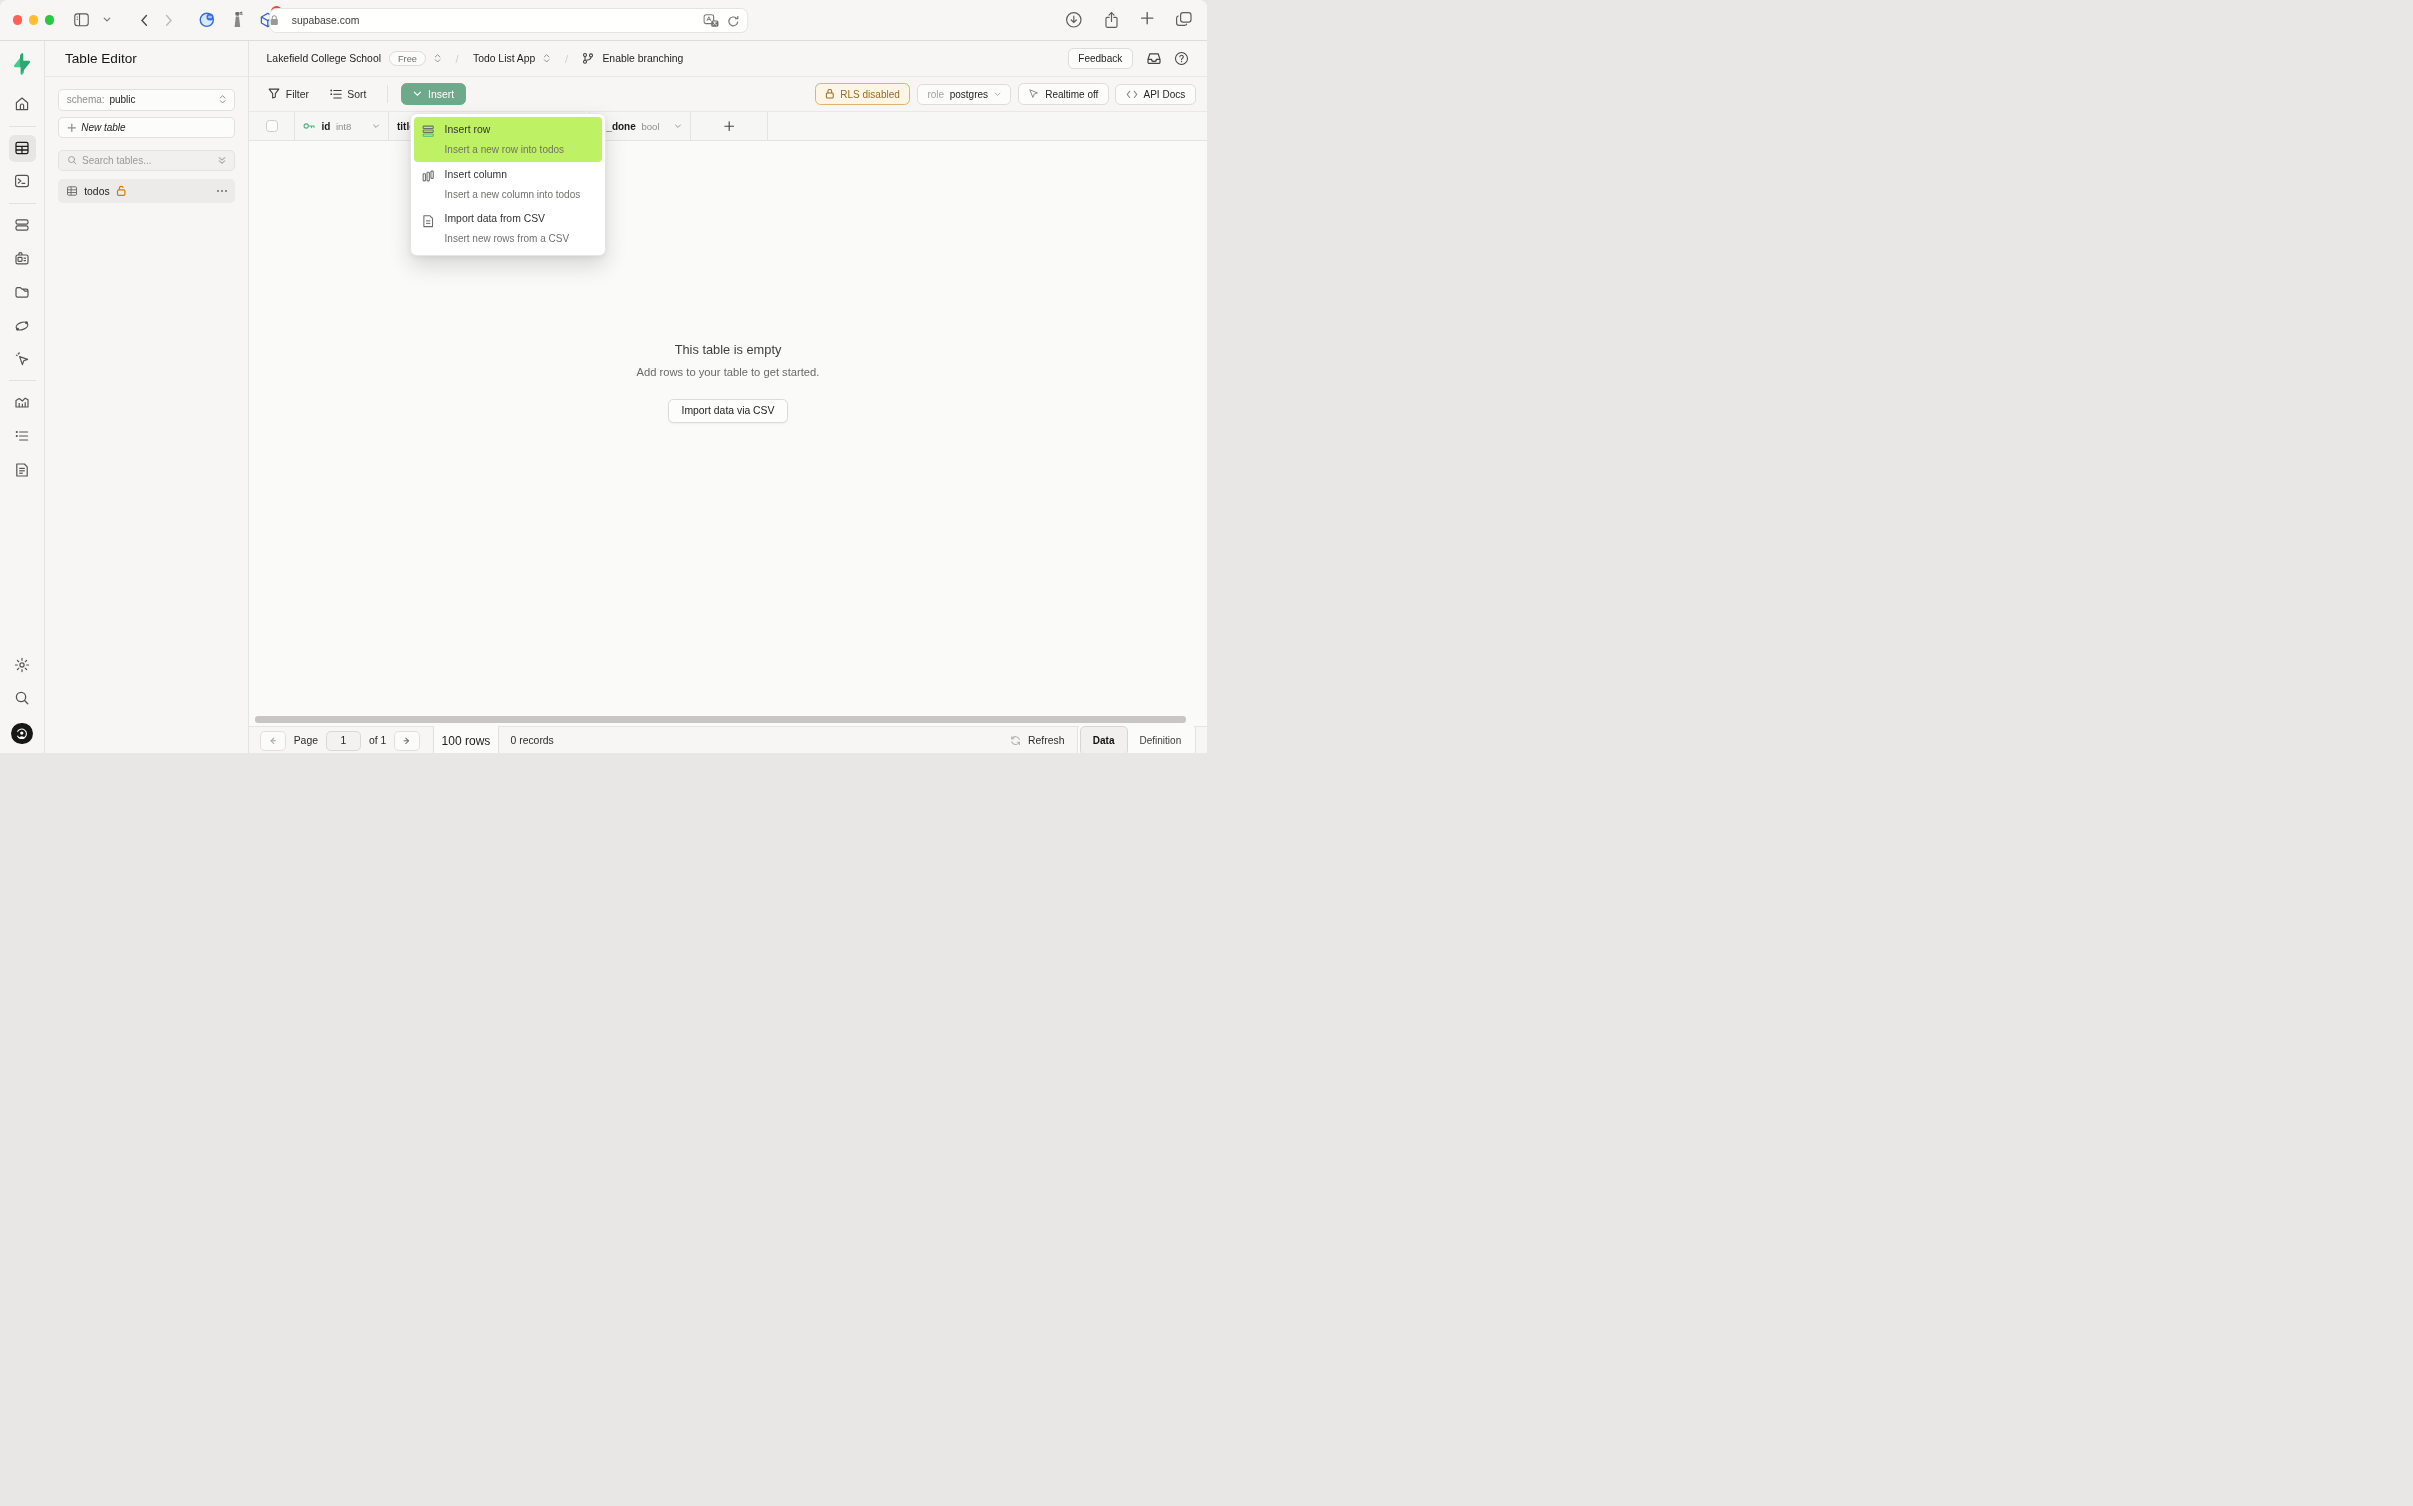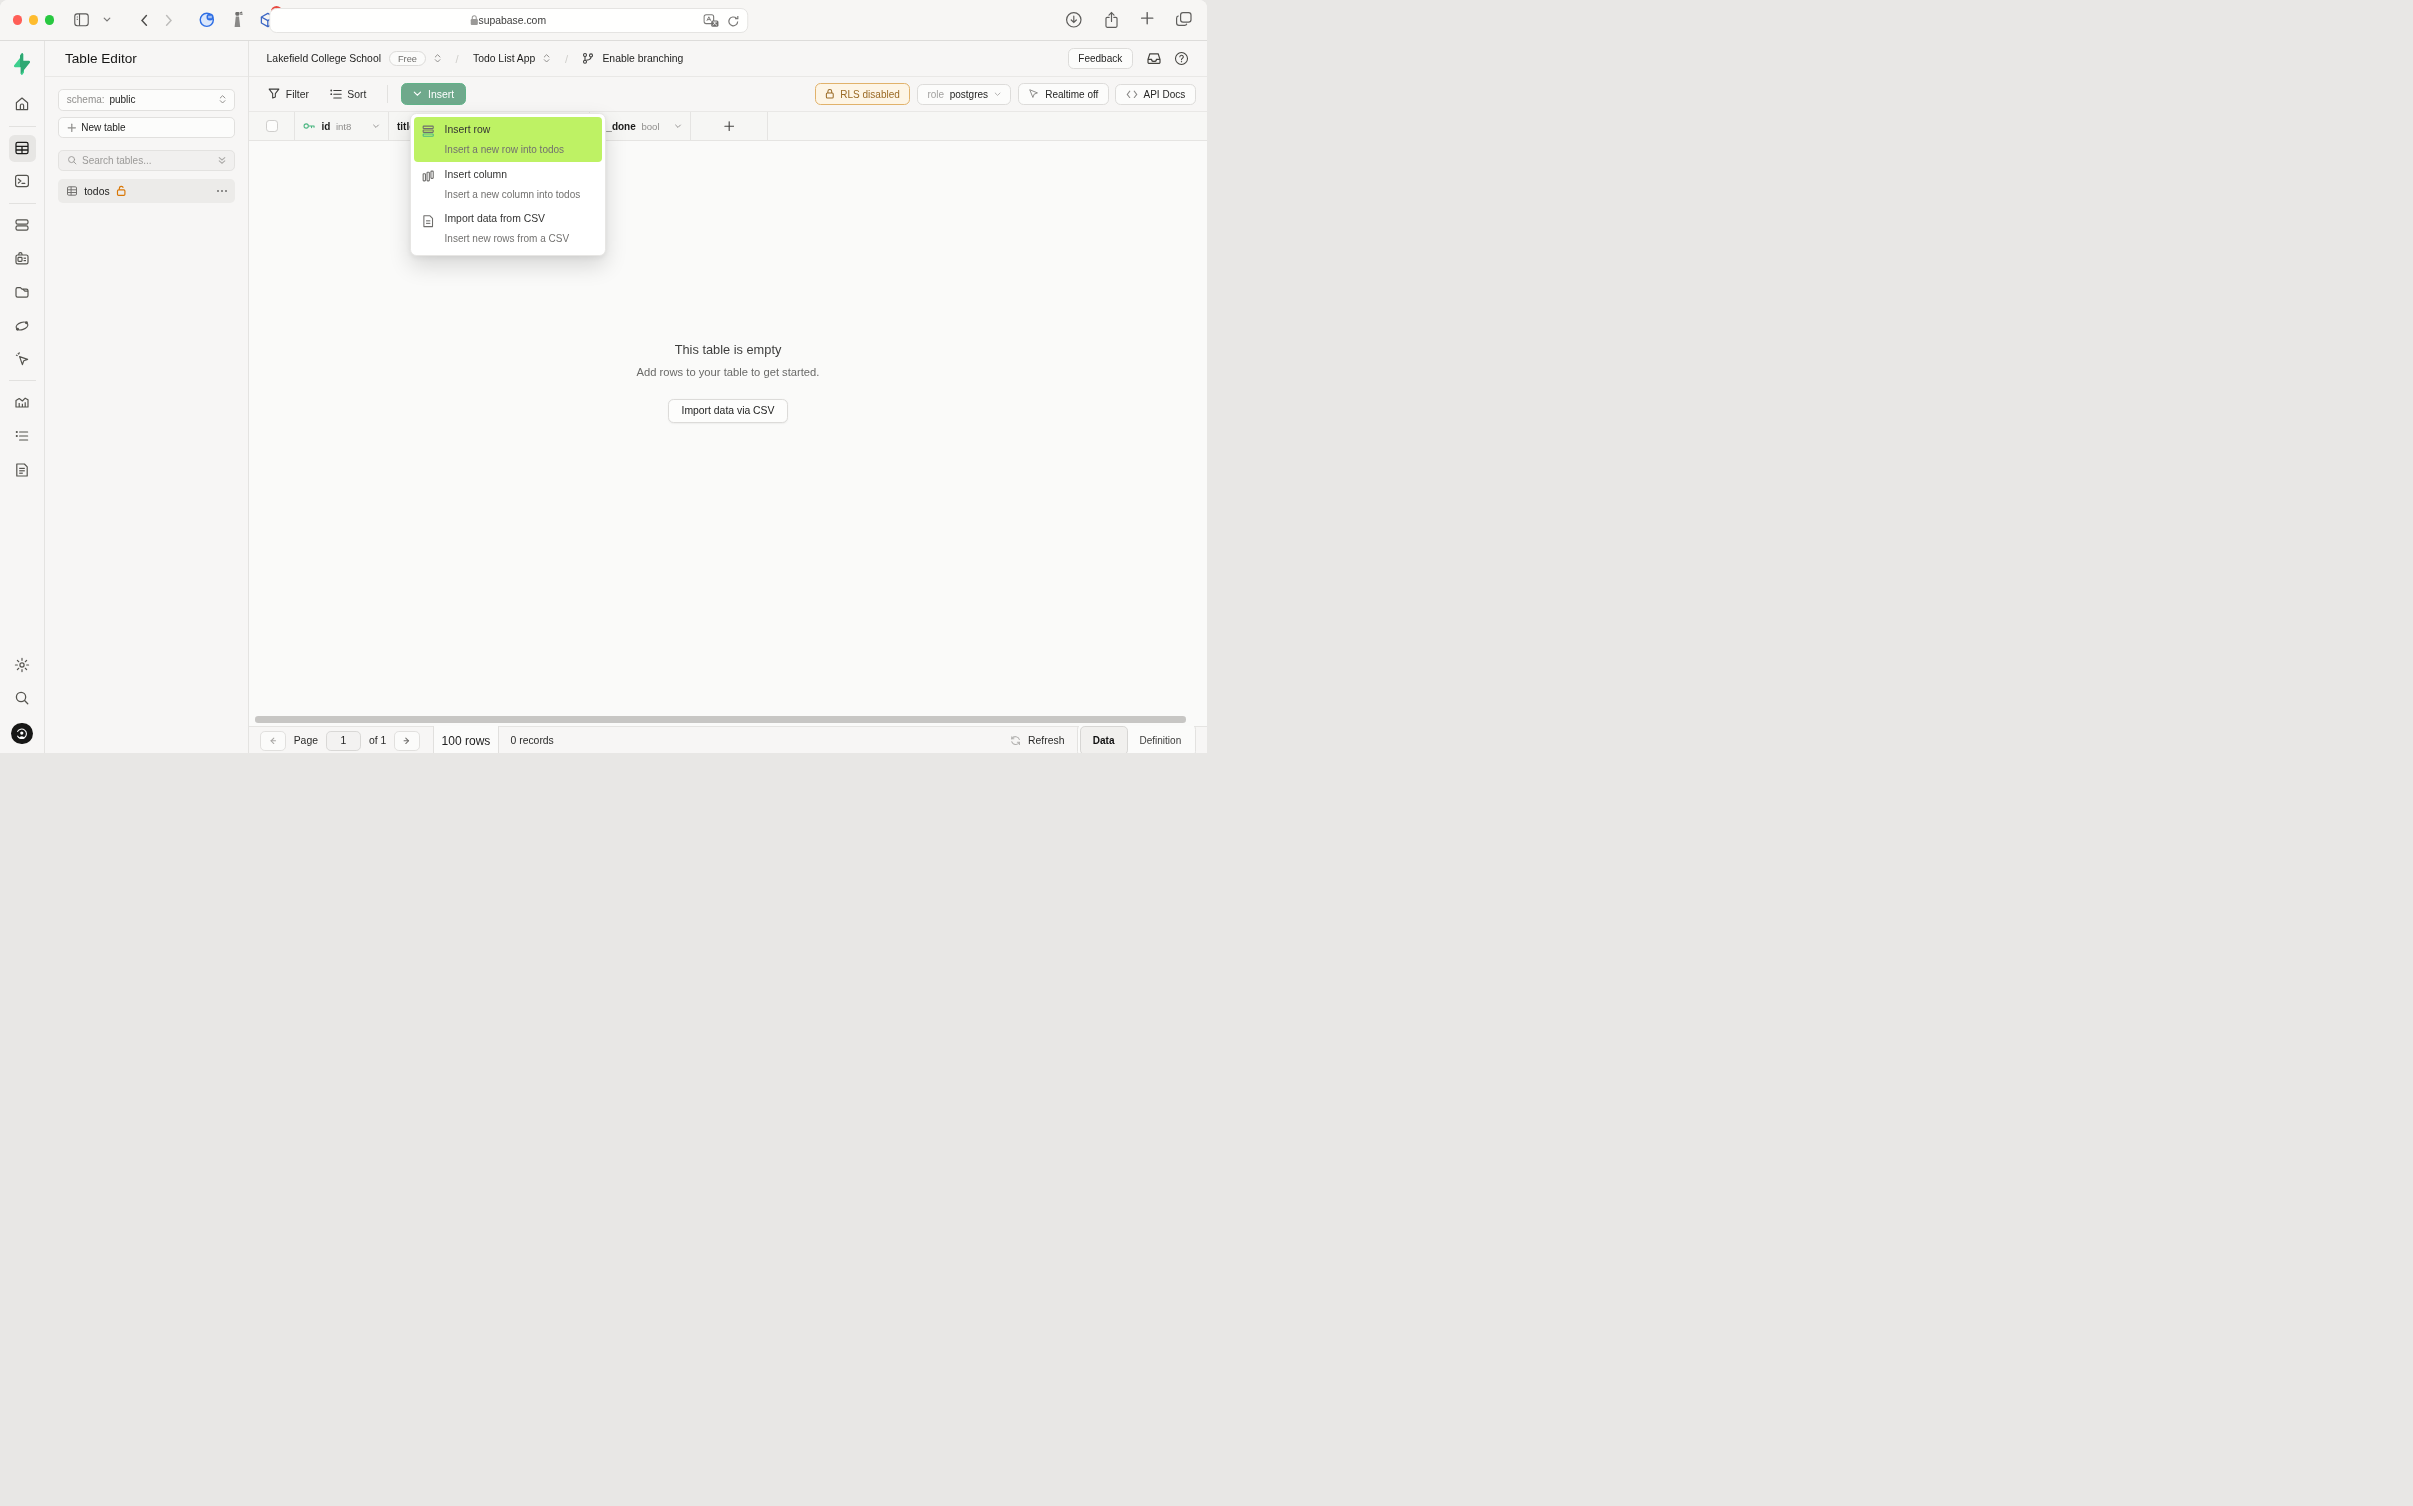--- a/index.html
+++ b/index.html
@@ -10,41 +10,41 @@
   
   .chrome { height:41px; background:#f7f6f4; border-bottom:0.8px solid #dddcda; display:flex; align-items:center; padding:0 12.8px; position:relative; }
   .lights { display:flex; gap:6.4px; margin-right:16px; }
   .light { width:9.6px; height:9.6px; border-radius:50%; }
   .light.red{background:#ff5f57}.light.yellow{background:#febc2e}.light.green{background:#28c840}
   .chrome-btn { display:flex; align-items:center; justify-content:center; width:22.3px; height:21px; border-radius:4.8px; color:#5a5957; }
   .chrome-group { display:flex; align-items:center; gap:3.2px; }
   .ext-group { display:flex; align-items:center; gap:12.8px; margin-left:17.6px; }
   .ext { position:relative; width:17.6px; height:17.6px; display:flex; align-items:center; justify-content:center; }
   .badge-heart { position:absolute; top:-5.6px; right:-5.6px; width:11.2px; height:11.2px; background:#e8483f; border-radius:50%; display:flex; align-items:center; justify-content:center; }
-  .urlbar { position:absolute; left:calc(50% - 215px); top:8px; transform:translateX(-25%); width:479px; height:25px; background:#fffffe; border:0.8px solid #e5e4e2; border-radius:7.2px; display:flex; align-items:center; justify-content:center; gap:0; font-size:10.4px; color:#3c3c3b; }
+  .urlbar { position:absolute; left:calc(50% - 215px); top:8px; transform:translateX(-25%); width:479px; height:25px; background:#fffffe; border:0.8px solid #e5e4e2; border-radius:7.2px; display:flex; align-items:center; gap:14px; font-size:10.4px; color:#3c3c3b; }
   .urlbar-right { position:absolute; right:8px; top:4.8px; display:flex; gap:8px; align-items:center; color:#7a7977; }
   .chrome-right { position:absolute; right:14.4px; display:flex; gap:21px; color:#5f5e5c; }
 
   
   .app { display:flex; height:713px; }
   .rail { width:45px; background:#f7f6f5; border-right:0.8px solid #e4e3e1; display:flex; flex-direction:column; align-items:center; padding:8px 0 9.6px; }
   .rail-logo { width:24px; height:24px; margin:3.2px 0 11.2px; }
   .rail-btn { width:27px; height:27px; display:flex; align-items:center; justify-content:center; border-radius:5.6px; color:#55544f; margin:3.2px 0; }
   .rail-btn.active { background:#e7e6e4; color:#1c1c1b; }
   .rail-div { width:27px; border-top:0.8px solid #e2e1df; margin:4.8px 0; }
   .rail-bottom { margin-top:auto; display:flex; flex-direction:column; align-items:center; }
   .avatar { width:21.5px; height:21.5px; border-radius:50%; background:#171716; display:flex; align-items:center; justify-content:center; margin-top:8px; }
 
   .sidebar { width:204px; background:#f7f6f5; border-right:0.8px solid #e4e3e1; display:flex; flex-direction:column; }
   .sidebar-header { height:36px; border-bottom:0.8px solid #e9e8e6; display:flex; align-items:center; padding:0 20px; font-size:13.6px; color:#161615; }
   .sidebar-content { padding:12px 12.8px; display:flex; flex-direction:column; }
   .field { height:21.5px; border:0.8px solid #e1e0de; border-radius:4.8px; background:#fcfcfb; display:flex; align-items:center; padding:0 8px; font-size:10px; gap:4.8px; }
   .schema-label { color:#8f8e8c; }
   .schema-value { color:#232322; }
-  .newtable { margin-top:6.4px; }
+  .newtable { margin-top:6.4px;font-style:italic; }
   .search-field { margin-top:11.2px; background:#f1f0ef; border-color:#e3e2e0; color:#9b9a98; }
   .search-field .ph { color:#9b9a98; font-size:10px; }
   .spacer { flex:1; }
   .table-item { margin-top:8px; height:24px; background:#ecebe9; border-radius:4.8px; display:flex; align-items:center; gap:6.4px; padding:0 8px; }
   .table-item .tname { font-size:10.4px; color:#1d1d1c; }
   .dots { margin-left:auto; color:#6f6e6c; letter-spacing:0.8px; display:flex; gap:1.6px; }
   .dots i { width:2.4px; height:2.4px; border-radius:50%; background:#6f6e6c; display:block; }
 
   .main { flex:1; display:flex; flex-direction:column; background:#f7f6f5; position:relative; }
   .main-header { height:36px; border-bottom:0.8px solid #e9e8e6; display:flex; align-items:center; padding:0 17.6px; gap:8px; }

